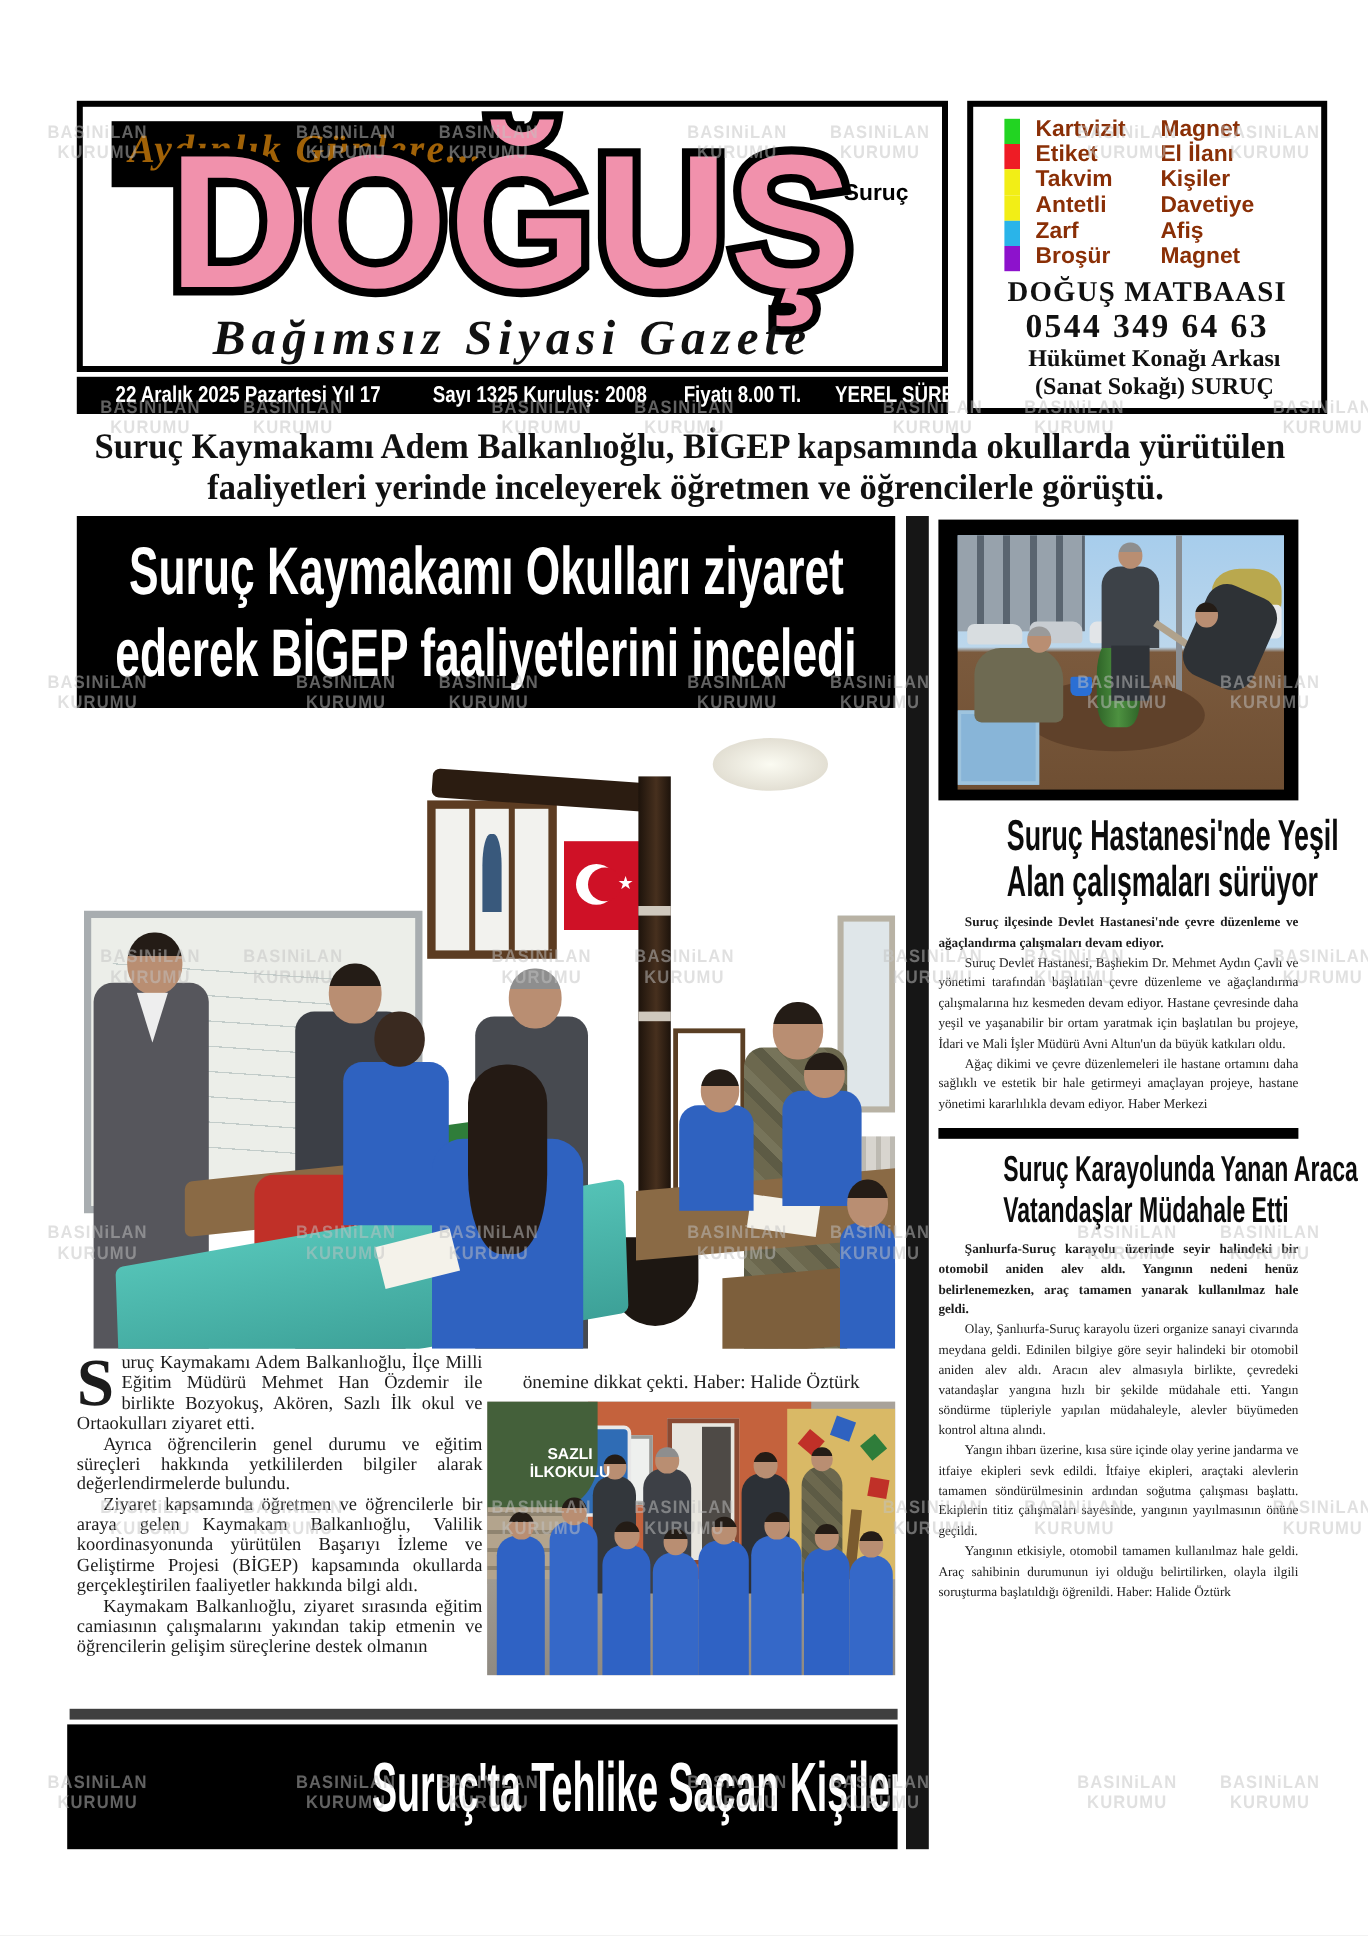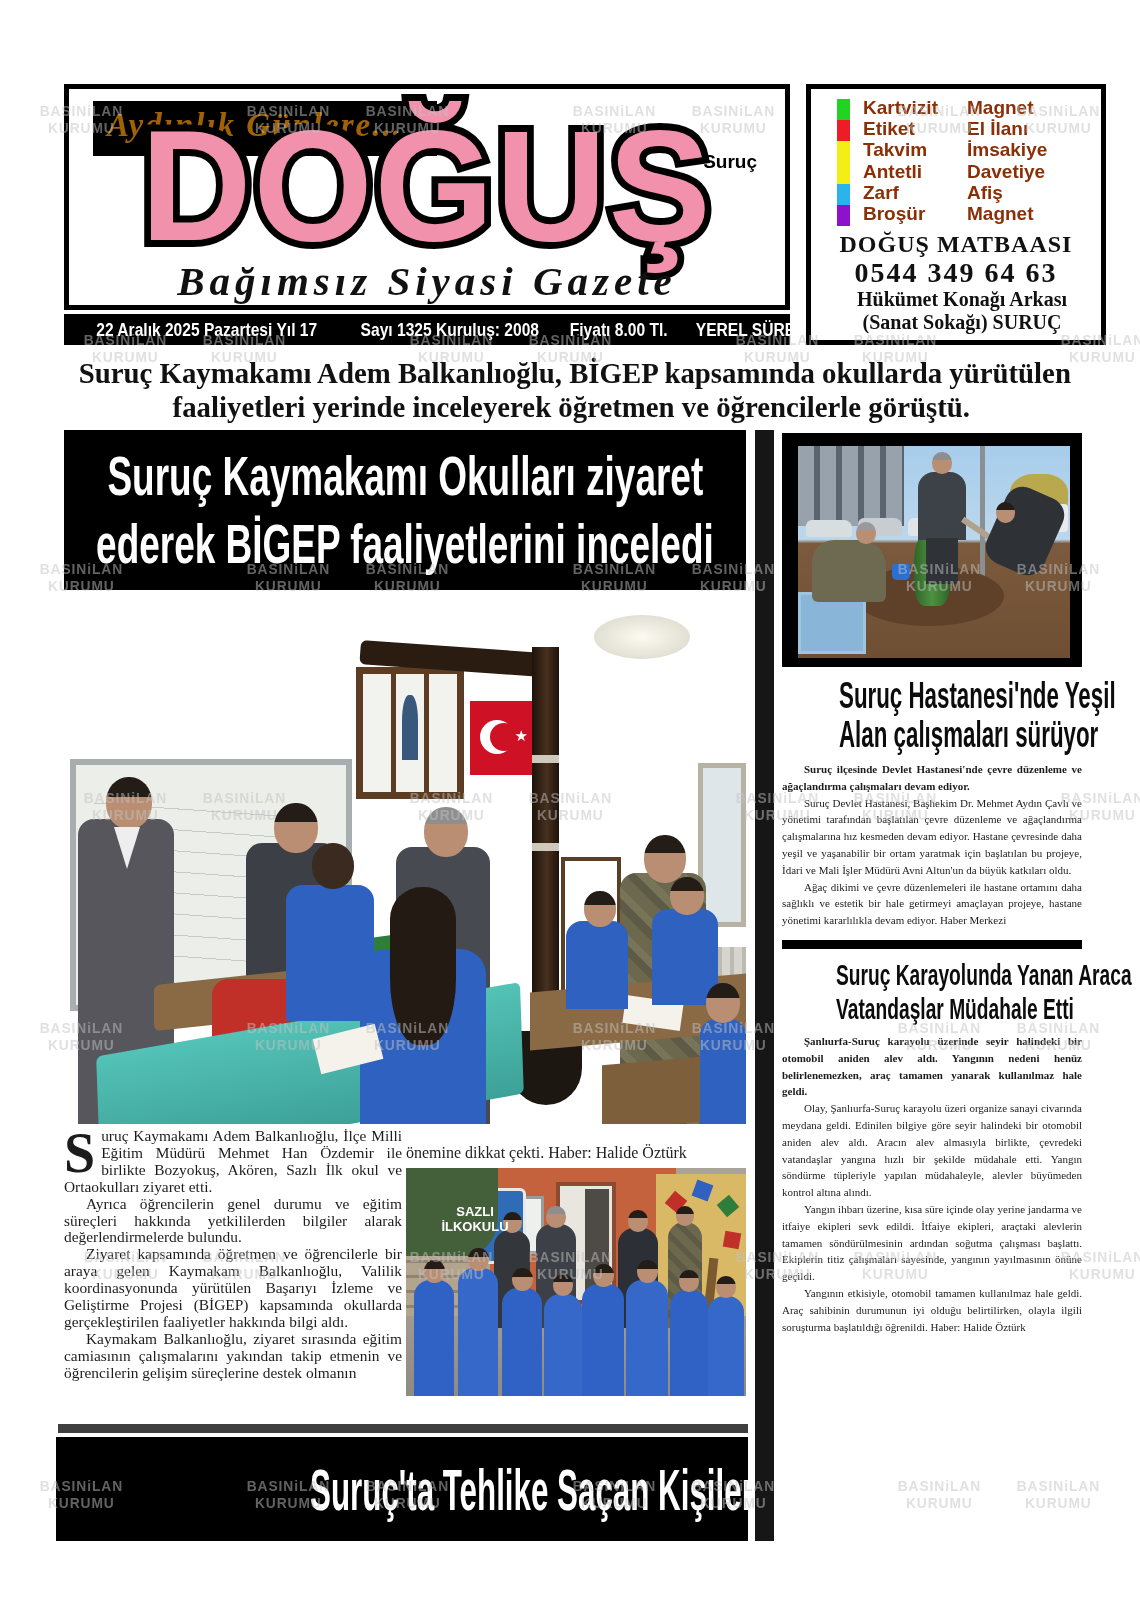--- a/index.html
+++ b/index.html
@@ -55,21 +55,21 @@
 
   .main-photo{position:absolute;left:64px;top:591px;width:682px;height:533px;overflow:hidden;z-index:2;
      background:linear-gradient(180deg,#ded8cc 0%,#cfc7b8 50%,#bdb09c 66%,#90host 67%,#8d8170 68%,#7c7260 100%);}
   .shape{position:absolute;}
 
   .article-text{position:absolute;left:64px;top:1128px;width:338px;z-index:2;}
   .article-text p{font-size:15.4px;line-height:16.9px;text-align:justify;margin:0;text-indent:22px;color:#1c1c1c;}
   .article-text p.first{text-indent:0;}
   .article-text p.first::first-letter{float:left;font-size:56px;line-height:42px;padding:4px 6px 0 0;font-weight:bold;}
 
-  .caption{position:absolute;left:406px;top:1144px;width:340px;font:16px "Liberation Serif",serif;color:#222;z-index:2;}
+  .caption{position:absolute;left:406px;top:1144px;width:340px;font:16px "Liberation Serif",serif;color:#222;z-index:2;text-align:center;}
   .photo2{position:absolute;left:406px;top:1168px;width:340px;height:228px;overflow:hidden;background:#a8a29a;z-index:2;}
   .sign-text{position:absolute;left:24px;top:36px;width:90px;text-align:center;color:#fff;
              font:bold 13px "Liberation Sans",sans-serif;line-height:15px;z-index:3;}
 
   .pre-banner{position:absolute;left:58px;top:1424px;width:690px;height:9px;background:#3f3f3f;z-index:2;}
   .banner{position:absolute;left:56px;top:1437px;width:692px;height:104px;background:#000;display:flex;align-items:center;z-index:2;}
   .banner-text{flex:1;text-align:center;color:#fff;font:bold 58px "Liberation Sans",sans-serif;
                transform:scaleX(.54);white-space:nowrap;}
 
   
@@ -128,21 +128,21 @@
         <div>Kartvizit</div>
         <div>Etiket</div>
         <div>Takvim</div>
         <div>Antetli</div>
         <div>Zarf</div>
         <div>Broşür</div>
       </div>
       <div class="svc-col right">
         <div>Magnet</div>
         <div>El İlanı</div>
-        <div>İmsakiye</div>
+        <div>Kişiler</div>
         <div>Davetiye</div>
         <div>Afiş</div>
         <div>Magnet</div>
       </div>
     </div>
     <div class="shop-name">DOĞUŞ MATBAASI</div>
     <div class="shop-phone">0544 349 64 63</div>
     <div class="shop-addr">Hükümet Konağı Arkası</div>
     <div class="shop-addr">(Sanat Sokağı)  SURUÇ</div>
   </div>

